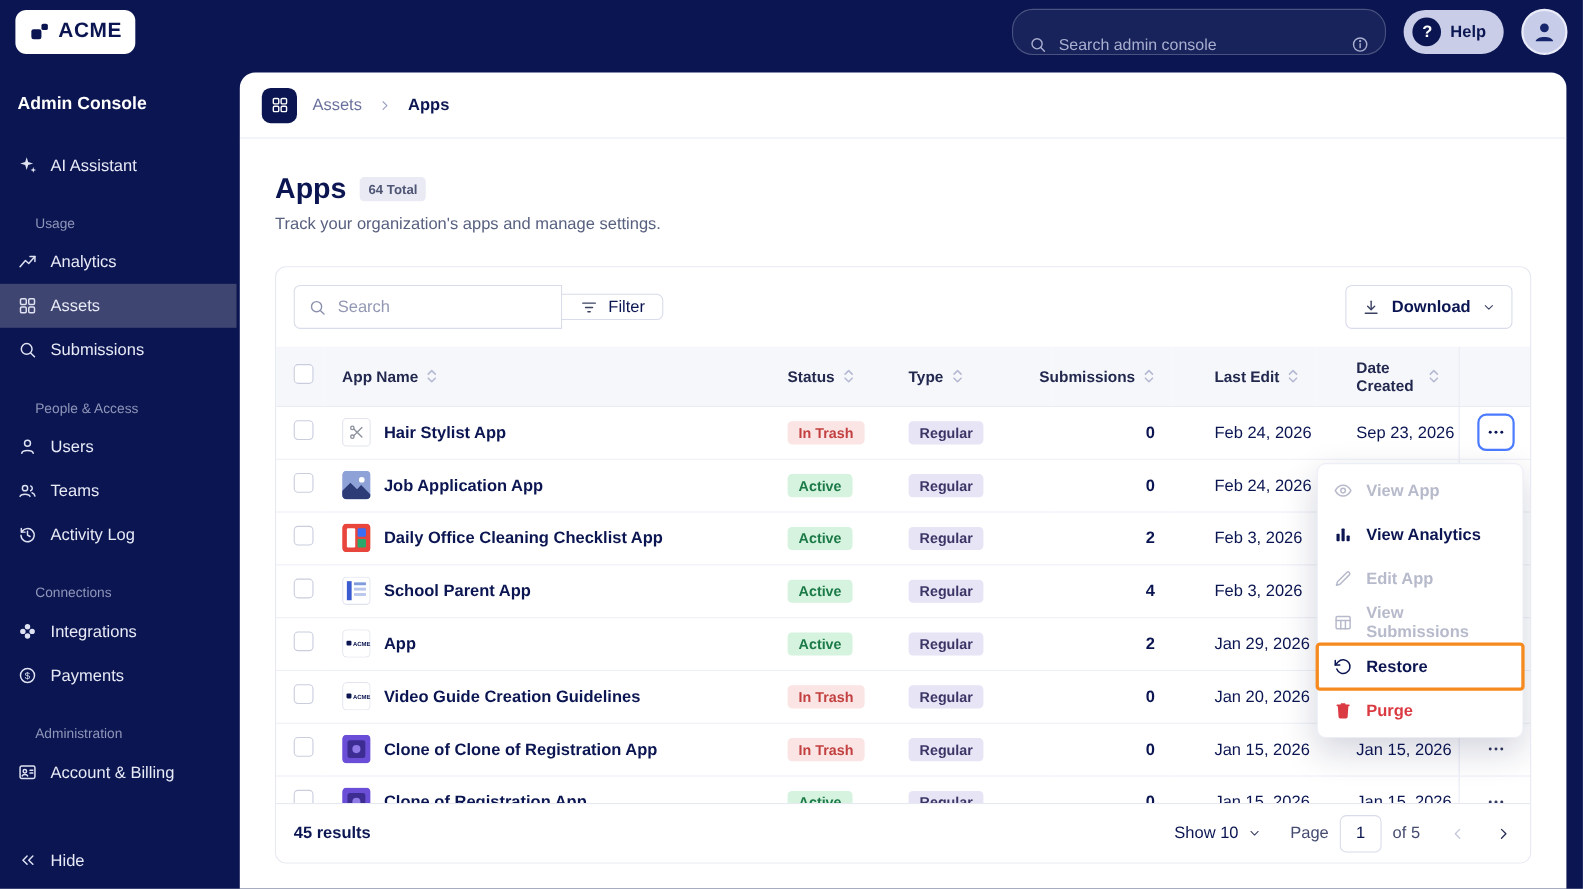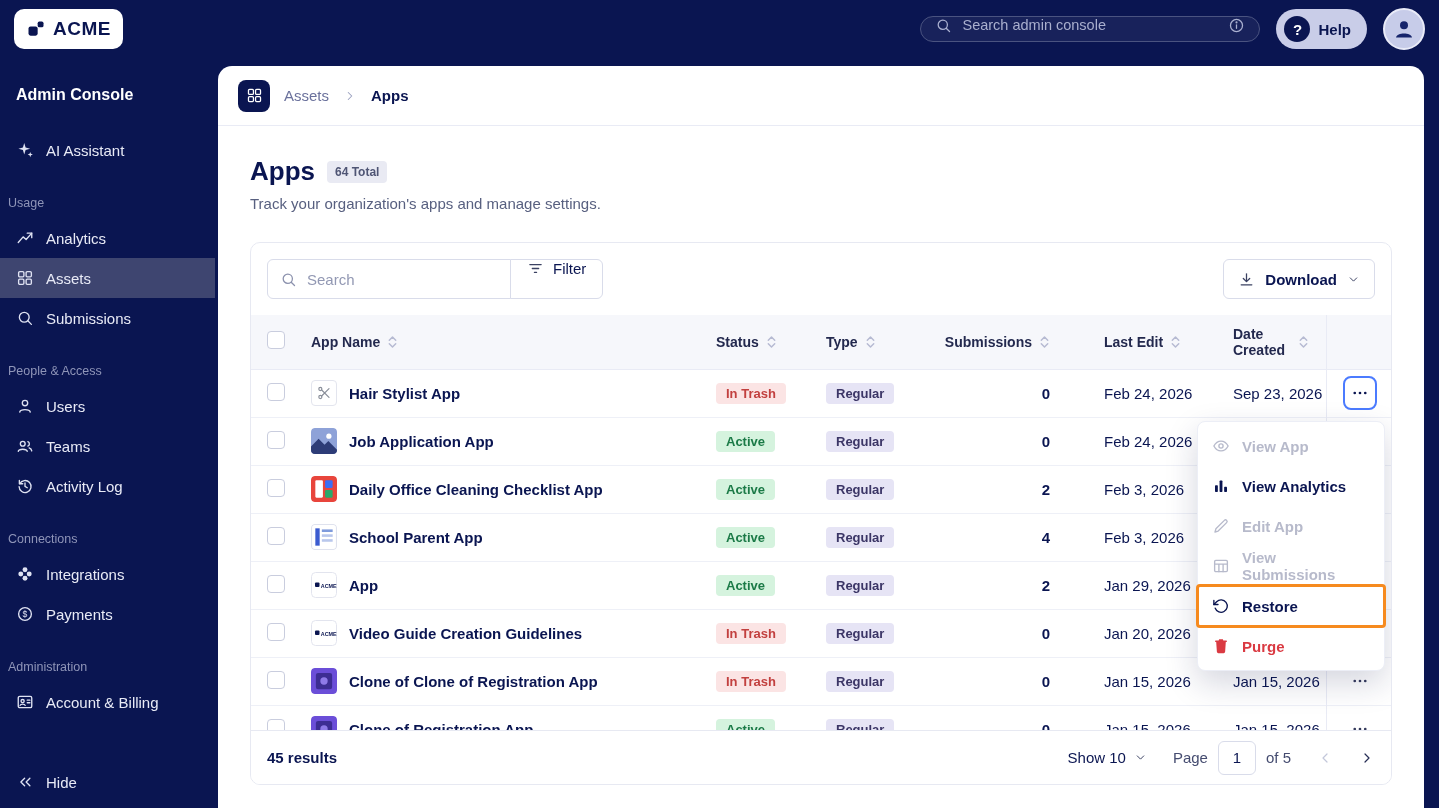--- a/index.html
+++ b/index.html
@@ -13,39 +13,39 @@
   button { border:none; background:none; font-family:inherit; cursor:pointer; }
   input { font-family:inherit; border:none; outline:none; background:transparent; }
   svg { display:block; }
 
   
   .topbar { position:absolute; top:0; left:0; right:0; height:58px; display:flex; align-items:center; padding:0 14px; }
   .logo { background:#fff; border-radius:10px; height:40px; padding:0 12px; display:flex; align-items:center; gap:7px; }
   .logo-mark svg { width:20px; height:20px; }
   .logo-text { font-size:19px; font-weight:800; color:#0a1551; letter-spacing:.5px; }
   .topbar-right { margin-left:auto; display:flex; align-items:center; gap:16px; }
-  .admin-search { width:340px; height:26px; border:1px solid #4a5380; border-radius:19px; background:rgba(255,255,255,.06); display:flex; align-items:flex-start; gap:10px; padding:0 14px; color:#aab0d0; }
+  .admin-search { width:340px; height:42px; border:1px solid #4a5380; border-radius:19px; background:rgba(255,255,255,.06); display:flex; align-items:flex-end; gap:10px; padding:0 14px; color:#aab0d0; }
   .admin-search svg { width:17px; height:17px; }
   .admin-search input { flex:1; color:#fff; font-size:14.5px; }
   .admin-search input::placeholder { color:#a9afce; }
   .help-btn { height:40px; border-radius:20px; background:#c9cde8; display:flex; align-items:center; gap:8px; padding:0 16px 0 8px; }
   .help-q { width:26px; height:26px; border-radius:50%; background:#0a1551; color:#fff; display:flex; align-items:center; justify-content:center; font-weight:700; font-size:15px; }
   .help-label { font-size:15px; font-weight:700; color:#0a1551; }
   .avatar { width:42px; height:42px; border-radius:50%; background:#c7cce9; border:2px solid #e9ebf8; display:flex; align-items:center; justify-content:center; color:#16246b; }
   .avatar svg { width:24px; height:24px; }
 
   
   .sidebar { position:absolute; left:0; top:58px; width:215px; bottom:0; display:flex; flex-direction:column; }
   .sidebar-title { padding:28px 16px 16px; font-size:16px; font-weight:700; color:#fff; }
   .nav-item { height:40px; display:flex; align-items:center; gap:12px; padding:0 16px; color:#e8eaf6; font-size:15px; cursor:pointer; }
   .nav-item.active { background:#3e4570; }
   .nav-item.ai { margin-top:10px; }
   .nav-icon { display:inline-flex; color:#dfe2f2; }
   .nav-icon svg { width:18px; height:18px; }
-  .section-label { padding:26px 8px 8px; font-size:12.5px; color:#8f95b8; font-weight:500; }
+  .section-label { padding:26px 32px 8px; font-size:12.5px; color:#8f95b8; font-weight:500; }
   .hide-item { margin-top:auto; margin-bottom:6px; }
 
   
   .main { position:absolute; left:218px; top:66px; right:15px; bottom:0; background:#fff; border-radius:14px 14px 0 0; overflow:hidden; }
   .breadcrumb { height:60px; border-bottom:1px solid #e9ebf5; display:flex; align-items:center; gap:14px; padding:0 20px; }
   .bc-icon { width:32px; height:32px; border-radius:8px; background:#0a1551; color:#fff; display:flex; align-items:center; justify-content:center; }
   .bc-icon svg { width:17px; height:17px; }
   .bc-parent { font-size:15px; color:#6a719c; cursor:pointer; }
   .bc-sep { color:#9aa0bf; display:inline-flex; }
   .bc-sep svg { width:14px; height:14px; }
@@ -57,21 +57,21 @@
   .total-badge { background:#e9eaf3; color:#4f5574; font-size:12px; font-weight:700; padding:4px 8px; border-radius:4px; }
   .subtitle { margin-top:8px; font-size:15px; color:#586080; }
 
   
   .card { margin:30px 32px 0; border:1px solid #e7e9f2; border-radius:10px; height:543px; display:flex; flex-direction:column; position:relative; overflow:hidden; background:#fff; }
   .card-toolbar { height:72px; min-height:72px; display:flex; align-items:center; padding:0 16px; }
   .search-box { width:244px; height:40px; border:1px solid #d9dcea; border-radius:6px 0 0 6px; display:flex; align-items:center; gap:10px; padding:0 12px; color:#8b91ad; background:#fff; }
   .search-box svg { width:17px; height:17px; }
   .search-box input { flex:1; font-size:15px; color:#0a1551; }
   .search-box input::placeholder { color:#9298b3; }
-  .filter-btn { height:40px; border:1px solid #d9dcea; border-radius:0 6px 6px 0; margin-left:-1px; display:flex; gap:9px; padding:0 16px; background:#fff; font-size:15px; color:#0a1551; font-weight:500; }
+  .filter-btn { height:24px; border:1px solid #d9dcea; border-radius:0 6px 6px 0; margin-left:-1px; display:flex; align-items:center; gap:9px; padding:0 16px; background:#fff; font-size:15px; color:#0a1551; font-weight:500; }
   .filter-btn svg, .download-btn .dl svg { width:17px; height:17px; }
   .download-btn { margin-left:auto; height:40px; border:1px solid #d9dcea; border-radius:6px; display:flex; align-items:center; gap:10px; padding:0 14px; background:#fff; font-size:15px; font-weight:600; color:#0a1551; }
   .download-btn .chev svg { width:13px; height:13px; }
   .dl, .chev, .f-ic { display:inline-flex; color:#3a4162; }
 
   
   .table-wrap { flex:1; overflow:hidden; }
   table { width:100%; border-collapse:collapse; table-layout:fixed; }
   thead th { background:#f6f7fb; border-bottom:1px solid #e9ebf5; height:54px; font-size:14px; font-weight:700; color:#23294e; text-align:left; vertical-align:middle; }
   .th-inner { display:flex; align-items:center; gap:7px; }

